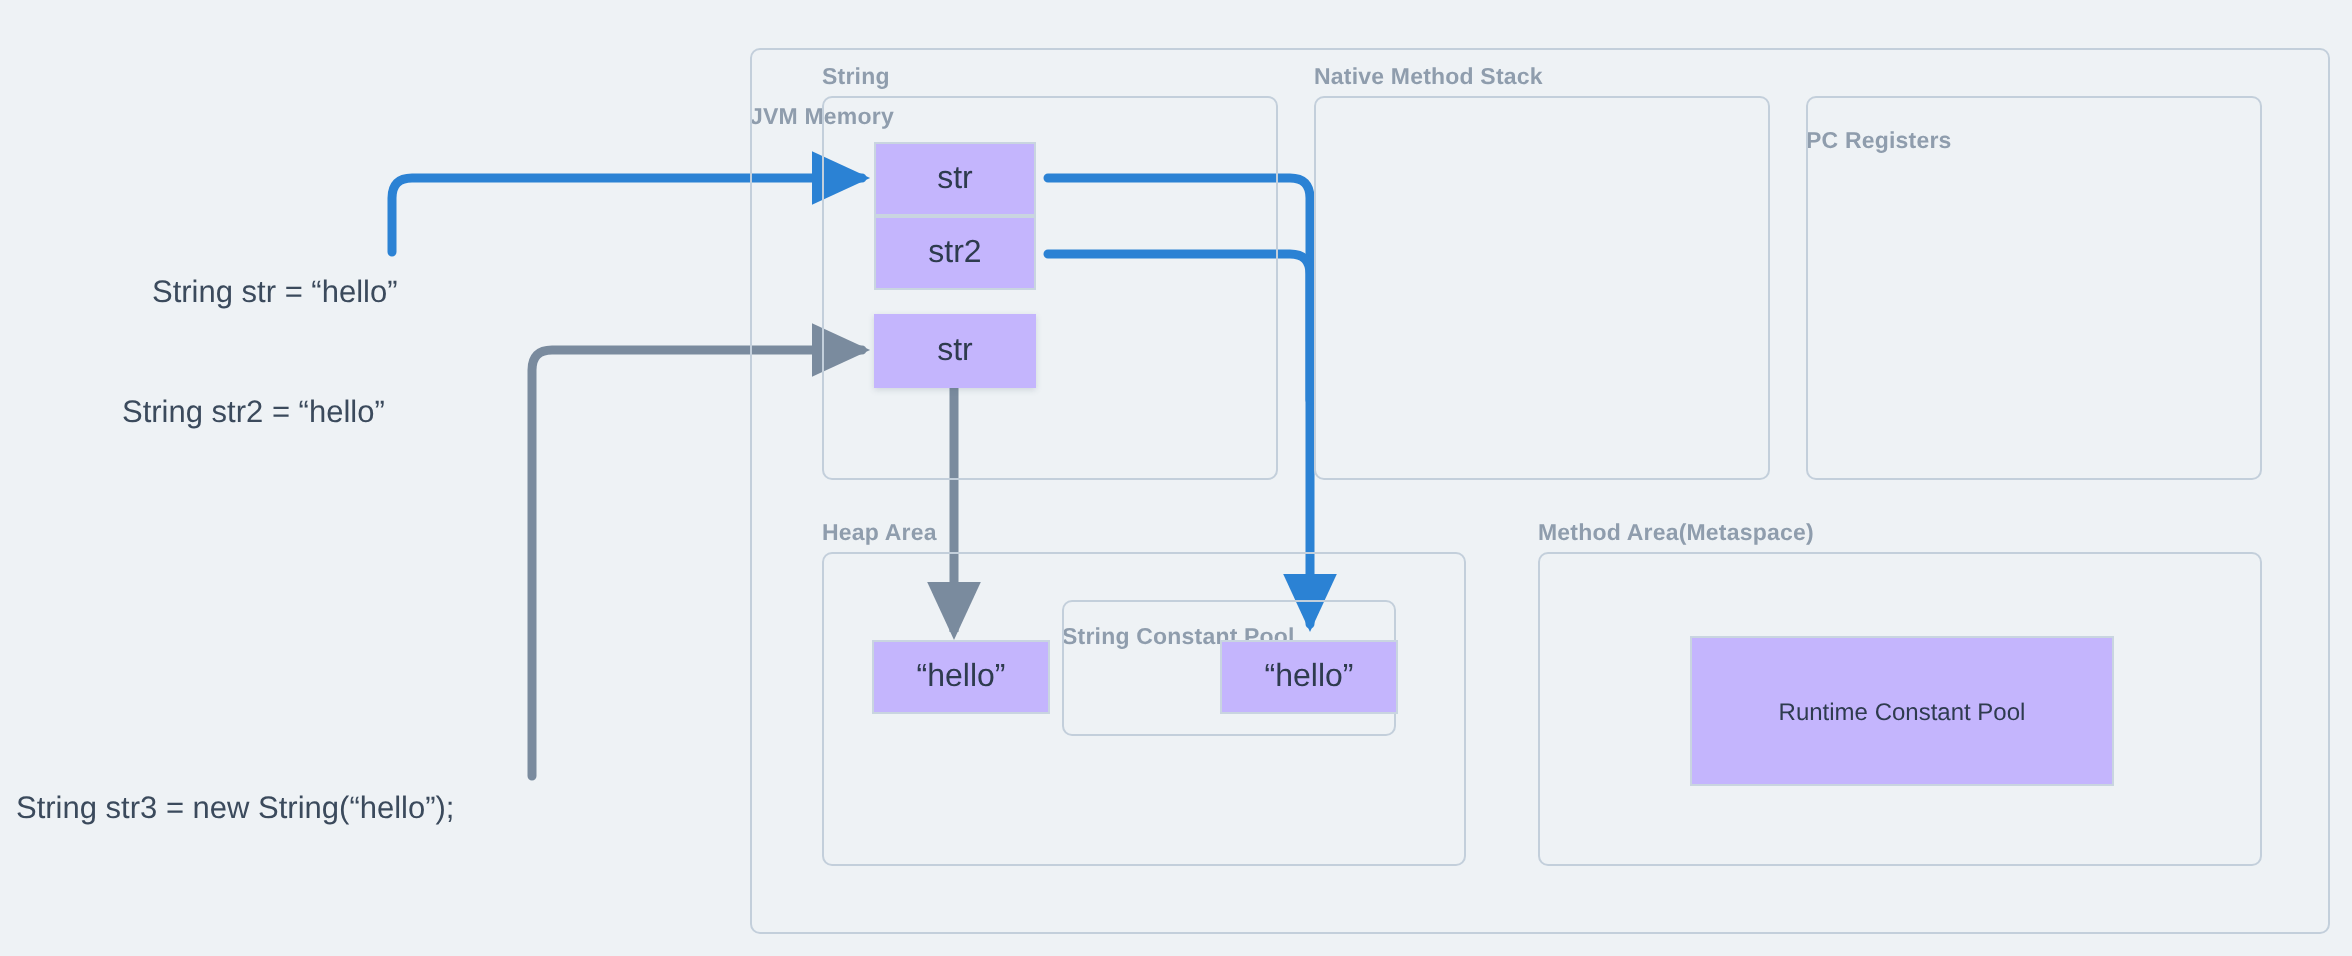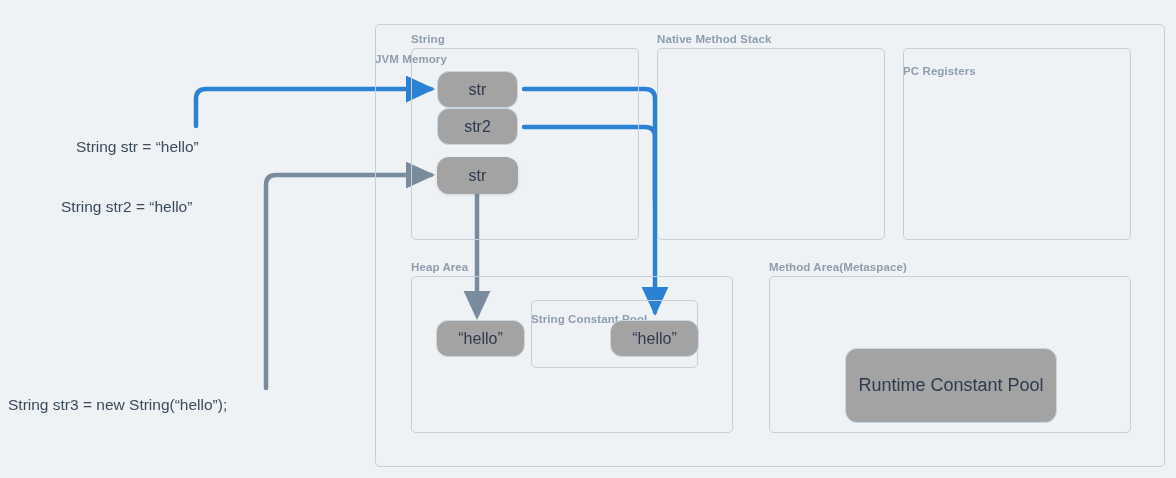--- a/index.html
+++ b/index.html
@@ -28,34 +28,34 @@
     font-size: 11.5px;
     font-weight: bold;
     color: #8f9dad;
     letter-spacing: 0.1px;
     white-space: nowrap;
   }
   
   .vbox {
     position: absolute;
     box-sizing: border-box;
-    background: #a3a3a3;
+    background: #c4b5fd;
     border: 1.5px solid #c9d5e0;
-    border-radius: 12px;
+    border-radius: 0;
     display: flex;
     align-items: center;
     justify-content: center;
     color: #2e3b4e;
     font-size: 16px;
   }
   .vbox.noborder {
     border: none;
     box-shadow: 0 1px 3px rgba(70,90,110,0.18);
   }
-  .vbox.big { font-size: 18px; margin-top: 30px; }
+  .vbox.big { font-size: 12px; }
 
   
   .code-label {
     position: absolute;
     font-size: 15.5px;
     color: #3b4a5c;
     white-space: nowrap;
   }
   
   #arrows {

